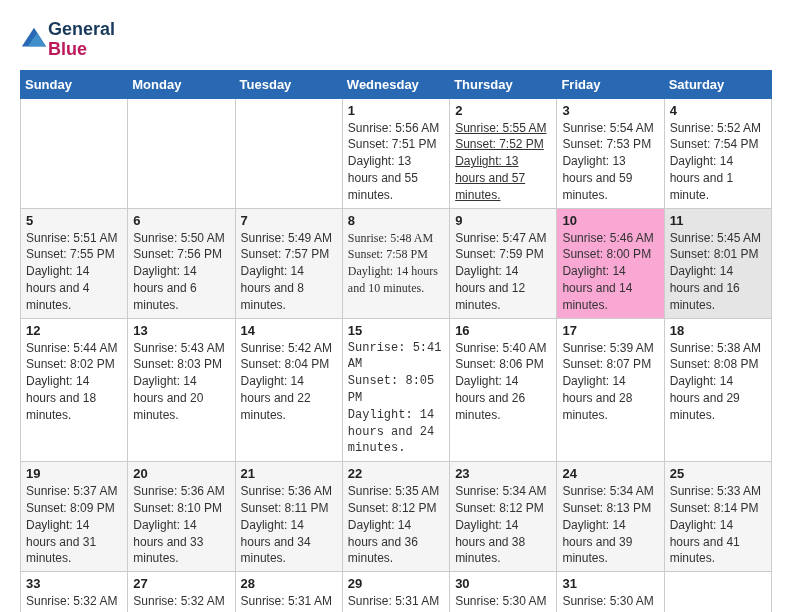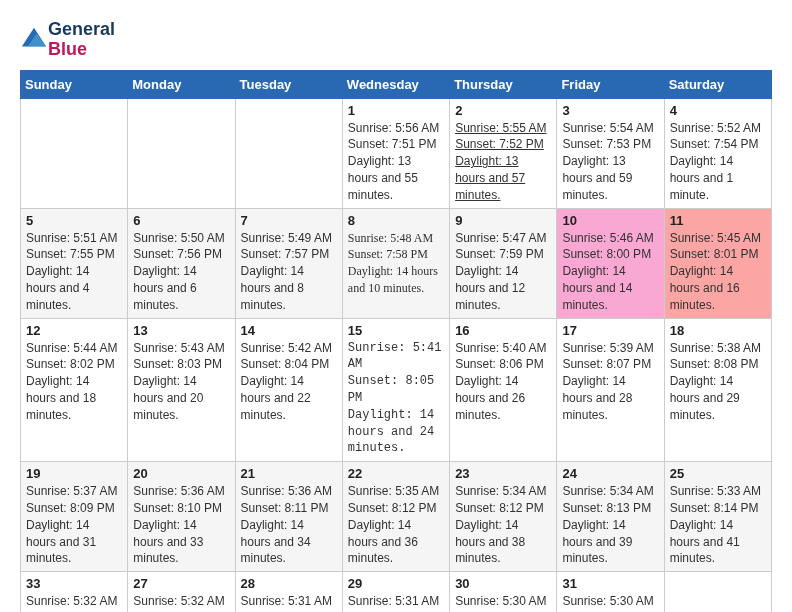--- a/index.html
+++ b/index.html
@@ -176,21 +176,21 @@
           <div class="day-info" style="white-space: pre-line;">Sunrise: 5:47 AM
 Sunset: 7:59 PM
 Daylight: 14 hours and 12 minutes.</div>
         </td>
         <td style="background: #f9a8d4; margin-left: 8px;">
           <span class="day-number">10</span>
           <div class="day-info" style="white-space: pre-line;">Sunrise: 5:46 AM
 Sunset: 8:00 PM
 Daylight: 14 hours and 14 minutes.</div>
         </td>
-        <td style="background: #fca5a5;">
+        <td style="background: #e5e5e5;">
           <span class="day-number">11</span>
           <div class="day-info" style="white-space: pre-line;">Sunrise: 5:45 AM
 Sunset: 8:01 PM
 Daylight: 14 hours and 16 minutes.</div>
         </td>
       </tr>
       <tr>
         <td>
           <span class="day-number">12</span>
           <div class="day-info" style="white-space: pre-line;">Sunrise: 5:44 AM

